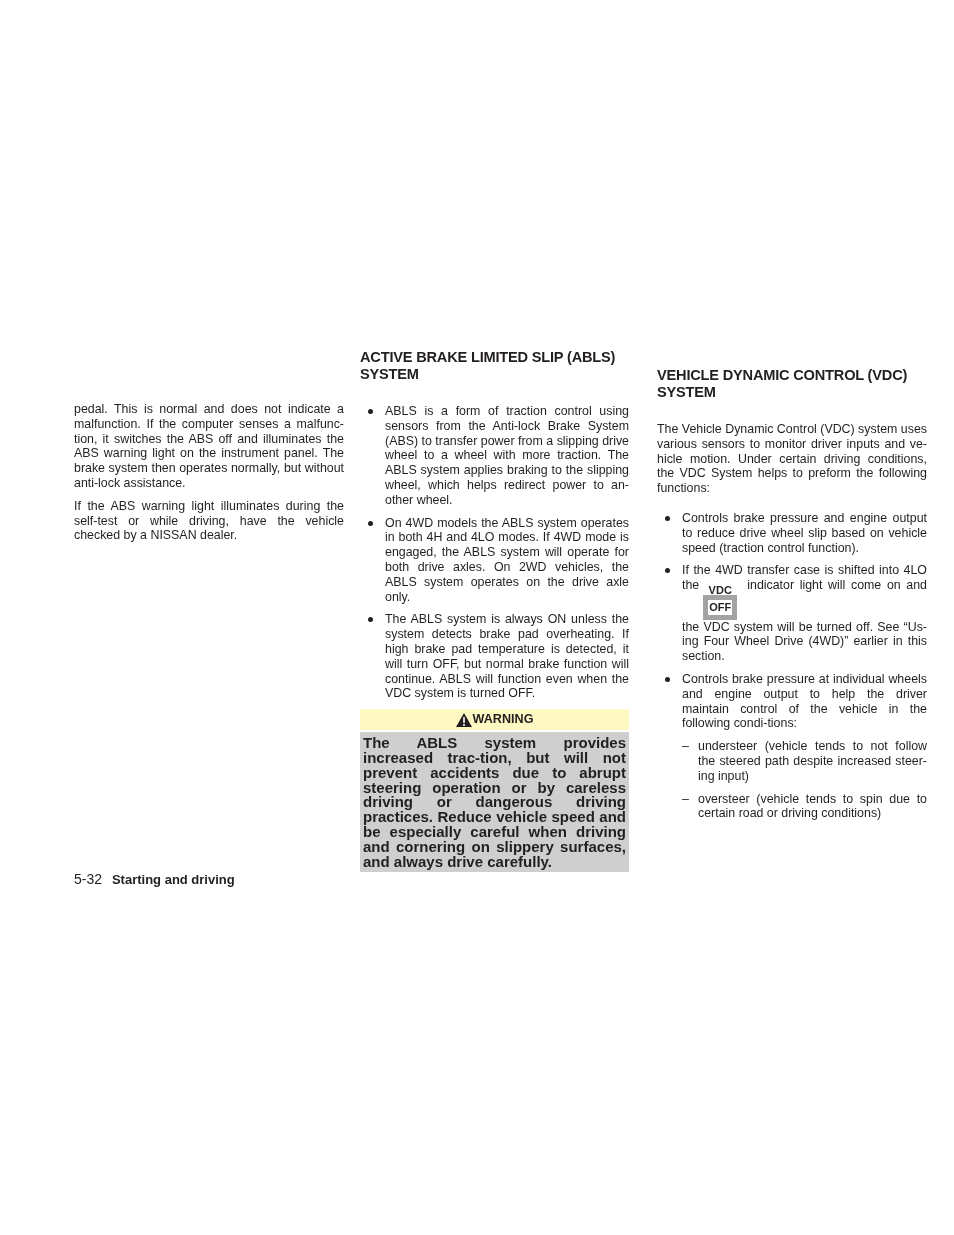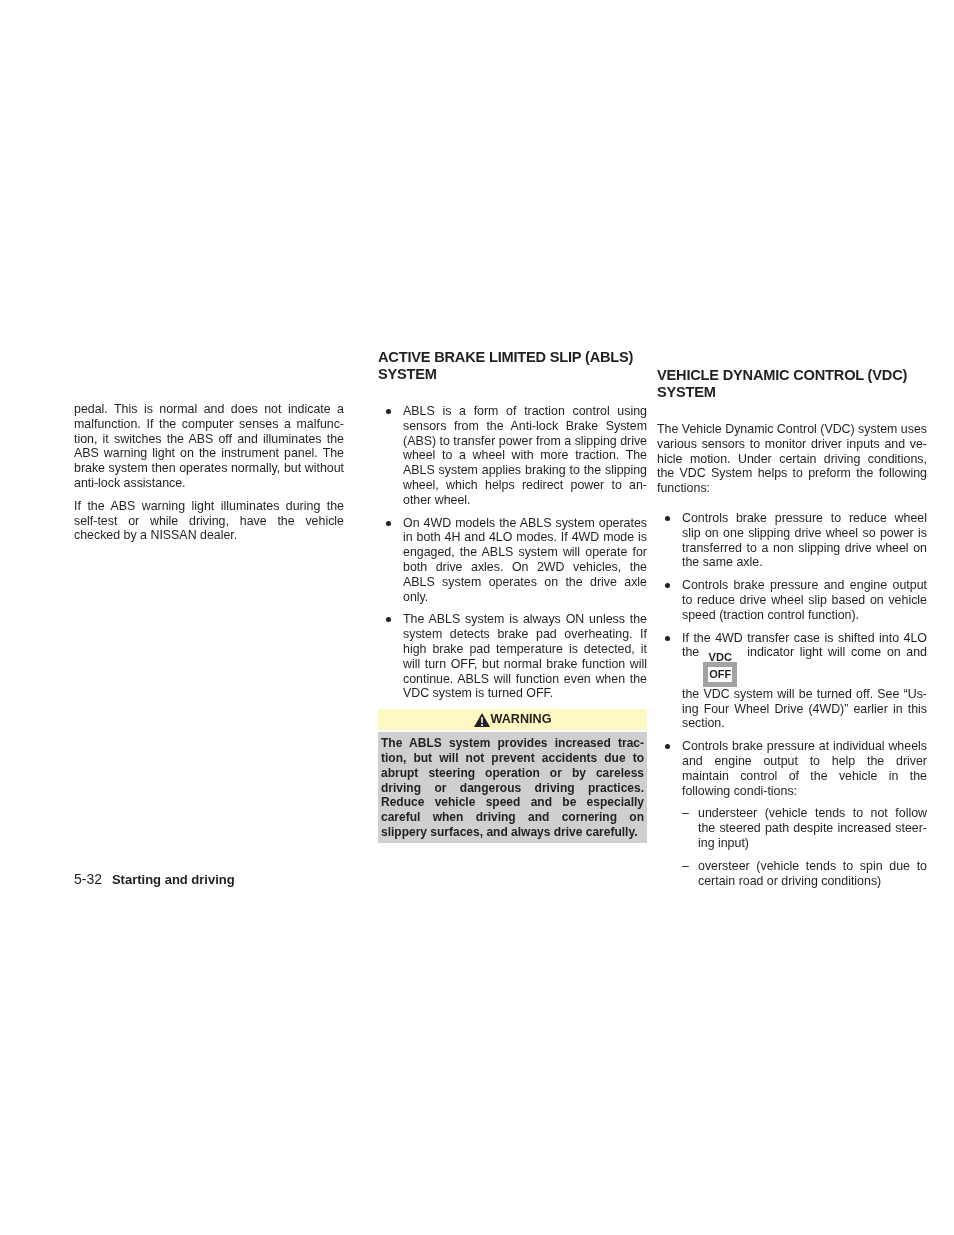--- a/index.html
+++ b/index.html
@@ -1,36 +1,36 @@
 <!DOCTYPE html>
 <html><head>
 <meta charset="utf-8">
 <style>
   html, body { margin: 0; padding: 0; background: #ffffff; }
   body { width: 954px; height: 1235px; position: relative; overflow: hidden;
          font-family: "Liberation Sans", sans-serif; color: #231f20; }
   .col { position: absolute; font-size: 12.4px; line-height: 14.8px; }
   .col1 { left: 74px; top: 402px; width: 270px; }
-  .col2 { left: 378px; top: 349px; width: 269px; }
+  .col2 { left: 360px; top: 349px; width: 269px; }
   .col3 { left: 657px; top: 367px; width: 270px; }
   p { margin: 0 0 8px 0; text-align: justify; }
   h2 { margin: 0 0 22px 0; font-size: 14.6px; line-height: 16.5px; font-weight: bold;
        letter-spacing: -0.2px; }
   .bullets { list-style: none; margin: 0; padding: 0; }
   .bullets > li { position: relative; padding-left: 25px; margin-bottom: 8px; text-align: justify; }
   .bullets > li .dot { position: absolute; left: 8px; top: 5px; width: 5px; height: 5px;
                        border-radius: 50%; background: #231f20; }
   .dashes { list-style: none; margin: 8px 0 0 0; padding: 0; }
   .dashes > li { position: relative; padding-left: 16px; margin-bottom: 8px; text-align: justify; }
   .dashes > li .dash { position: absolute; left: 0; top: 0; }
   .warn { margin-top: 4px; }
   .warn-head { background: #fef9c3; height: 21px; display: flex; align-items: center;
                justify-content: center; font-weight: bold; font-size: 12.6px; }
   .warn-body { background: #cfcfcf; margin-top: 2px; padding: 4px 3px 3px 3px; font-weight: bold;
-               font-size: 12px; line-height: 14.8px; text-align: justify; }
+               font-size: 15px; line-height: 14.8px; text-align: justify; }
   .tri { display: inline-block; width: 16px; height: 14px; margin-right: 1px; vertical-align: -2px; }
   .vdc-icon { display: inline-flex; flex-direction: column; align-items: center;
               vertical-align: -5px; margin: 0 10px 0 4px; font-weight: bold; font-size: 11px;
               line-height: 7.5px; }
   .vdc-icon .top { text-decoration: underline; }
   .vdc-icon .bot { border: 5px solid #a3a3a3; padding: 4px 1px; line-height: 7px; }
   .footer { position: absolute; left: 74px; top: 871px; font-size: 14px; }
   .footer .num { margin-right: 6px; }
   .footer .title { font-weight: bold; font-size: 13px; }
 </style>
@@ -70,24 +70,20 @@
     <div class="warn-body">The ABLS system provides increased trac-tion, but will not prevent accidents due to abrupt steering operation or by careless driving or dangerous driving practices. Reduce vehicle speed and be especially careful when driving and cornering on slippery surfaces, and always drive carefully.</div>
   </div>
 </div>
 
 <div class="col col3">
   <h2>VEHICLE DYNAMIC CONTROL (VDC) SYSTEM</h2>
   <p>The Vehicle Dynamic Control (VDC) system uses various sensors to monitor driver inputs and ve-hicle motion. Under certain driving conditions, the VDC System helps to preform the following functions:</p>
   <ul class="bullets" style="margin-top:15px;">
     <li>
       <span class="dot"></span>
-      <span>Controls brake pressure to reduce wheel slip on one slipping drive wheel so power is transferred to a non slipping drive wheel on the same axle.</span>
-    </li>
-    <li>
-      <span class="dot"></span>
       <span>Controls brake pressure and engine output to reduce drive wheel slip based on vehicle speed (traction control function).</span>
     </li>
     <li>
       <span class="dot"></span>
       <span>If the 4WD transfer case is shifted into 4LO the</span><span class="vdc-icon">
           <span class="top">VDC</span>
           <span class="bot">OFF</span>
         </span><span>indicator light will come on and the VDC system will be turned off. See “Us-ing Four Wheel Drive (4WD)” earlier in this section.</span>
     </li>
     <li>

